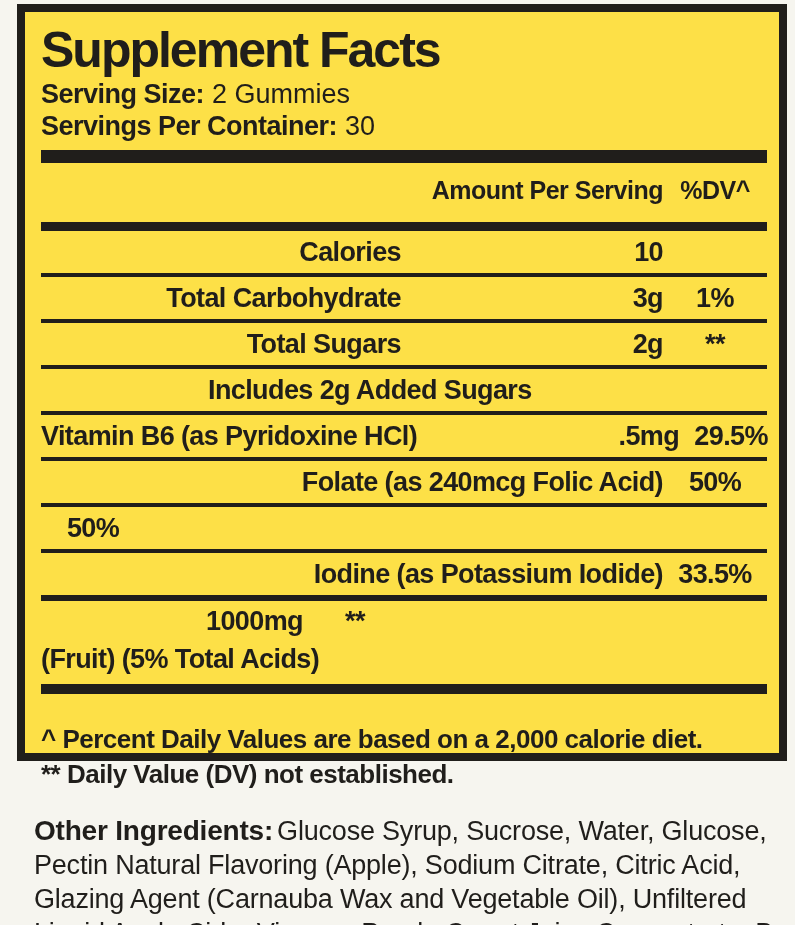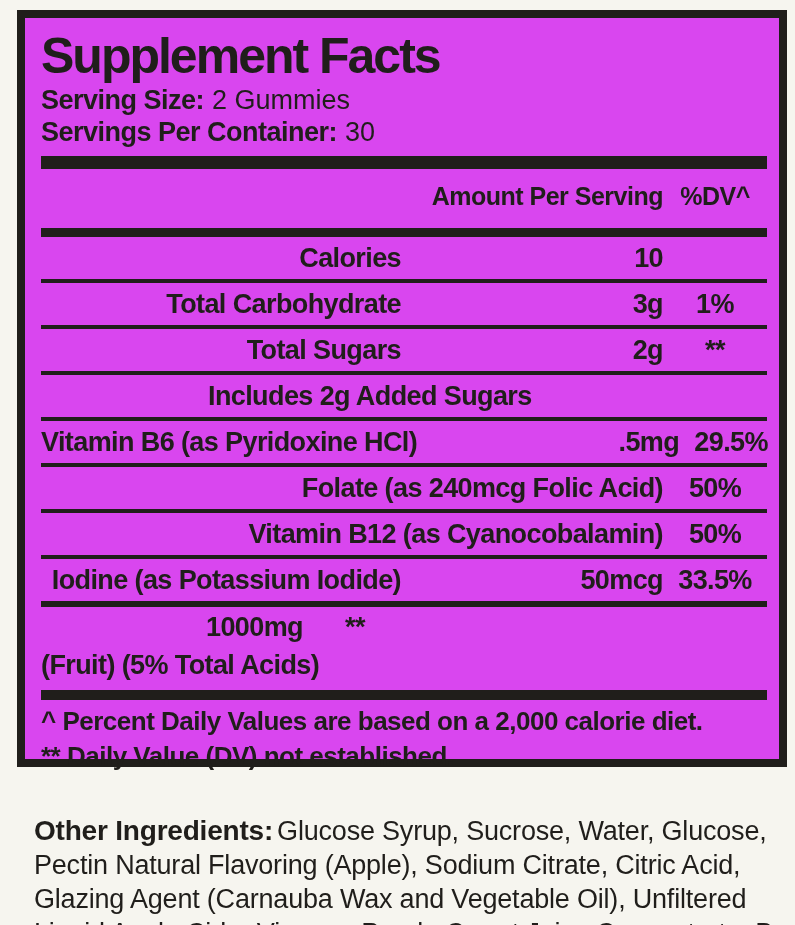--- a/index.html
+++ b/index.html
@@ -8,26 +8,26 @@
     width: 795px;
     height: 925px;
     background: #f6f5ef;
     font-family: "Liberation Sans", sans-serif;
     color: #201e1b;
     overflow: hidden;
   }
   .label-box {
     position: absolute;
     left: 17px;
-    top: 10px;
+    top: 4px;
     width: 770px;
     height: 757px;
     box-sizing: border-box;
     border: 8px solid #201e1b;
-    background: #d946ef;
+    background: #fde047;
     padding: 0 12px 0 16px;
   }
   .title {
     margin: 12px 0 0 0;
     font-size: 50px;
     font-weight: bold;
     letter-spacing: -2px;
     line-height: 1.06;
   }
   .serving-line {
@@ -69,21 +69,21 @@
   .frow.last-thin { border-bottom-width: 6px; }
   .acv-block {
     padding: 5px 0 9px 0;
     font-size: 27px;
     font-weight: bold;
     letter-spacing: -0.6px;
   }
   .acv-block .line1 { display: flex; align-items: baseline; line-height: 31px; }
   .acv-block .line1 .name { flex: 1 1 0; white-space: nowrap; }
   .acv-block .line2 { line-height: 31px; margin-top: 7px; }
-  .footnotes { padding-top: 4px; }
+  .footnotes { padding-top: 4px; margin-top: 24px; }
   .footnotes p {
     margin: 0;
     font-size: 26px;
     line-height: 35px;
     font-weight: bold;
     letter-spacing: -0.5px;
   }
   .ingredients {
     position: absolute;
     left: 34px;
@@ -151,27 +151,25 @@
     <div class="amt-col">.5mg</div>
     <div class="dv-col">29.5%</div>
   </div>
 
   <div class="frow">
     <div class="name">Folate (as 240mcg Folic Acid)</div>
     <div class="dv-col">50%</div>
   </div>
 
   <div class="frow">
-    <div class="name">Vitamin B12 (as Cyanocobalamin)</div>
     <div class="dv-col">50%</div>
   </div>
 
   <div class="frow last-thin">
     <div class="name">Iodine (as Potassium Iodide)</div>
-    <div class="amt-col">50mcg</div>
     <div class="dv-col">33.5%</div>
   </div>
 
   <div class="acv-block">
     <div class="line1">
       <div class="amt-col">1000mg</div>
       <div class="dv-col">**</div>
     </div>
     <div class="line2">(Fruit) (5% Total Acids)</div>
   </div>

